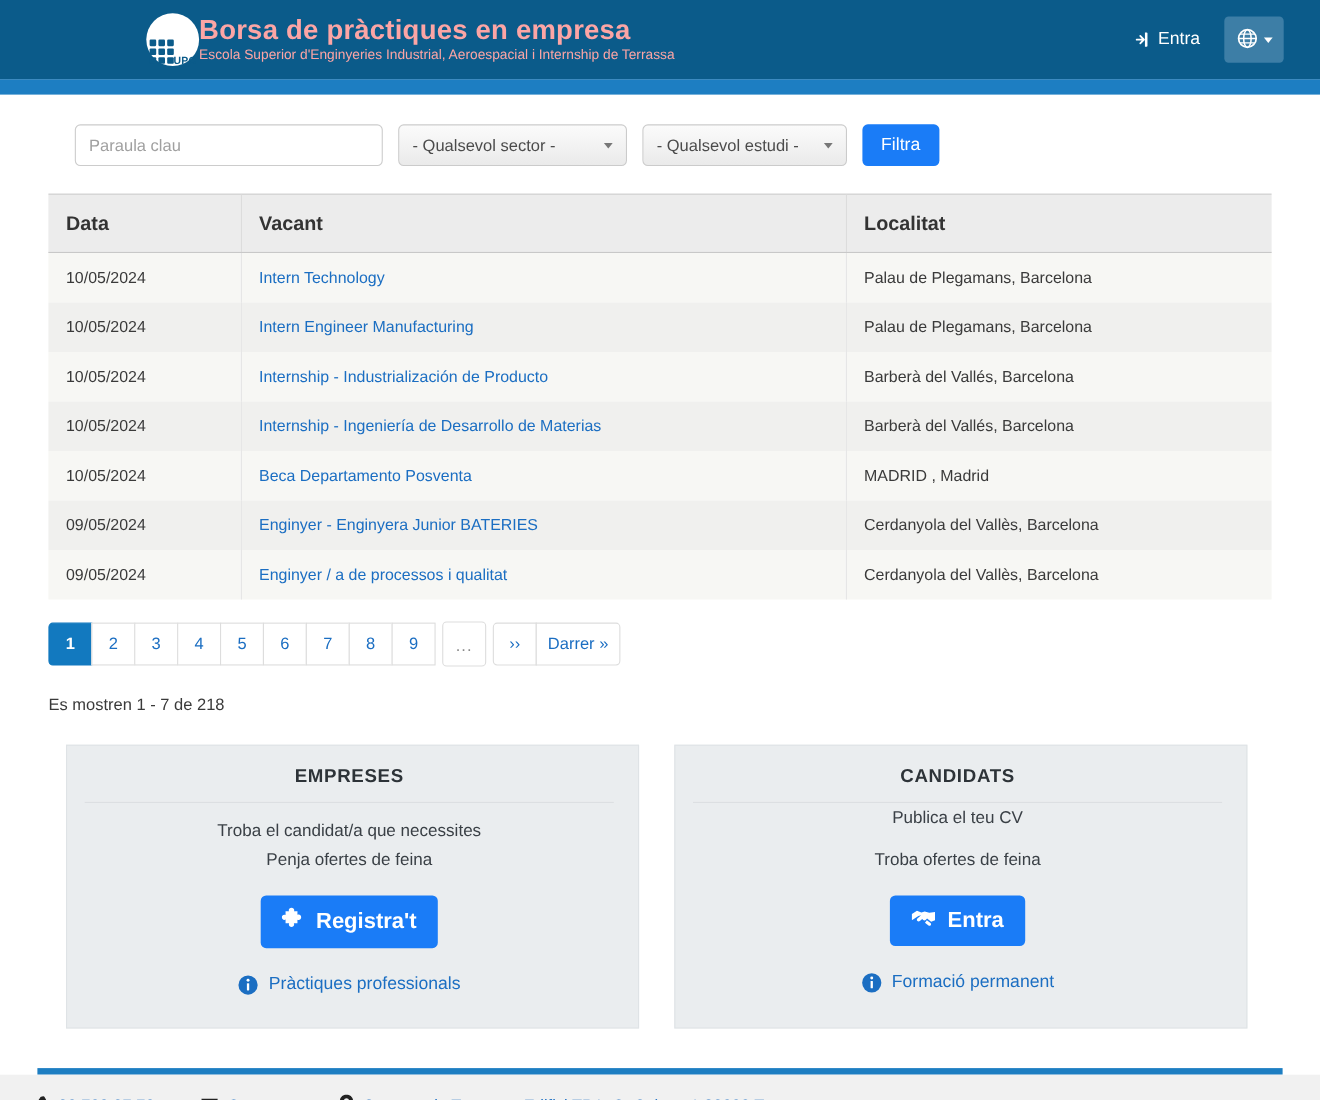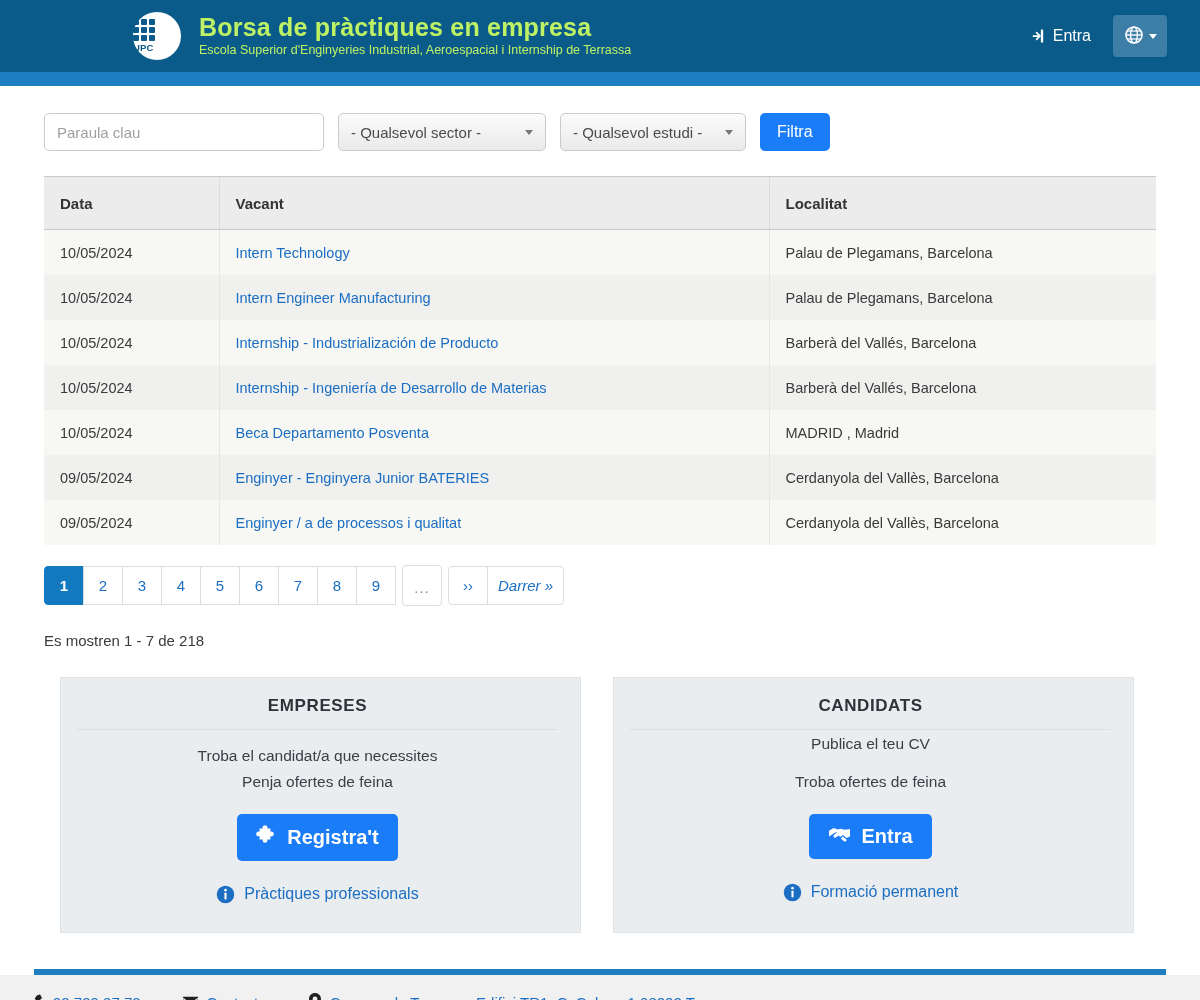--- a/index.html
+++ b/index.html
@@ -37,22 +37,21 @@
     display: flex;
     align-items: center;
     margin-left: 133px;
   }
   .upc-logo {
     width: 48px;
     height: 48px;
     border-radius: 50%;
     background: #ffffff;
     display: flex;
-    flex-direction: column;
-    align-items: flex-start;
+    align-items: flex-end;
     justify-content: center;
     flex: none;
   }
   .upc-dots {
     display: grid;
     grid-template-columns: repeat(3, 6px);
     grid-template-rows: repeat(3, 6px);
     gap: 2px;
     margin-bottom: 2px;
   }
@@ -65,22 +64,21 @@
   }
   .upc-text {
     font-size: 9.5px;
     font-weight: bold;
     color: #0b5b8a;
     letter-spacing: 0.2px;
     line-height: 1;
     font-family: "Liberation Sans", sans-serif;
   }
   .brand-text {
-    margin-left: 18px;
-    color: #bef264;
+    color: #fca5a5;
   }
   .brand-title {
     font-size: 25px;
     font-weight: bold;
     line-height: 1.05;
     letter-spacing: 0.2px;
     white-space: nowrap;
   }
   .brand-sub {
     font-size: 12.5px;
@@ -145,20 +143,21 @@
     width: 280px;
     height: 38px;
     box-sizing: border-box;
     border: 1px solid #cccccc;
     border-radius: 5px;
     padding: 0 12px;
     font-size: 15px;
     color: #555555;
     font-family: "Liberation Sans", sans-serif;
     background: #ffffff;
+    margin-left: 24px;
   }
   .kw-input::placeholder { color: #a0a0a0; }
   .sel {
     position: relative;
     box-sizing: border-box;
     height: 38px;
     border: 1px solid #cbcbcb;
     border-radius: 5px;
     background: linear-gradient(#fbfbfb, #eaeaea);
     display: flex;
@@ -201,21 +200,21 @@
   table.vacancies {
     border-collapse: collapse;
     width: 100%;
     table-layout: fixed;
   }
   table.vacancies thead th {
     background: #ececec;
     border-top: 1px solid #c8c8c8;
     border-bottom: 1px solid #c8c8c8;
     text-align: left;
-    font-size: 15px;
+    font-size: 18px;
     font-weight: bold;
     color: #333333;
     padding: 14px 16px;
     height: 24px;
     box-sizing: content-box;
   }
   table.vacancies thead th + th { border-left: 1px solid #dcdcdc; }
   table.vacancies tbody td {
     padding: 14px 16px;
     font-size: 14.5px;
@@ -271,21 +270,21 @@
     color: #8a8a8a;
     letter-spacing: 1px;
     align-items: flex-end;
     padding-bottom: 9px;
   }
   .pg.next {
     margin-left: 6px;
     border-radius: 4px 0 0 4px;
     color: #1b6ec2;
   }
-  .pg.last { border-radius: 0 4px 4px 0; white-space: nowrap; font-style: italic; }
+  .pg.last { border-radius: 0 4px 4px 0; white-space: nowrap; }
   .showing {
     margin: 26px 0 0 44px;
     font-size: 15px;
     color: #3a3a3a;
   }
 
   
   .panels {
     display: flex;
     gap: 32px;

